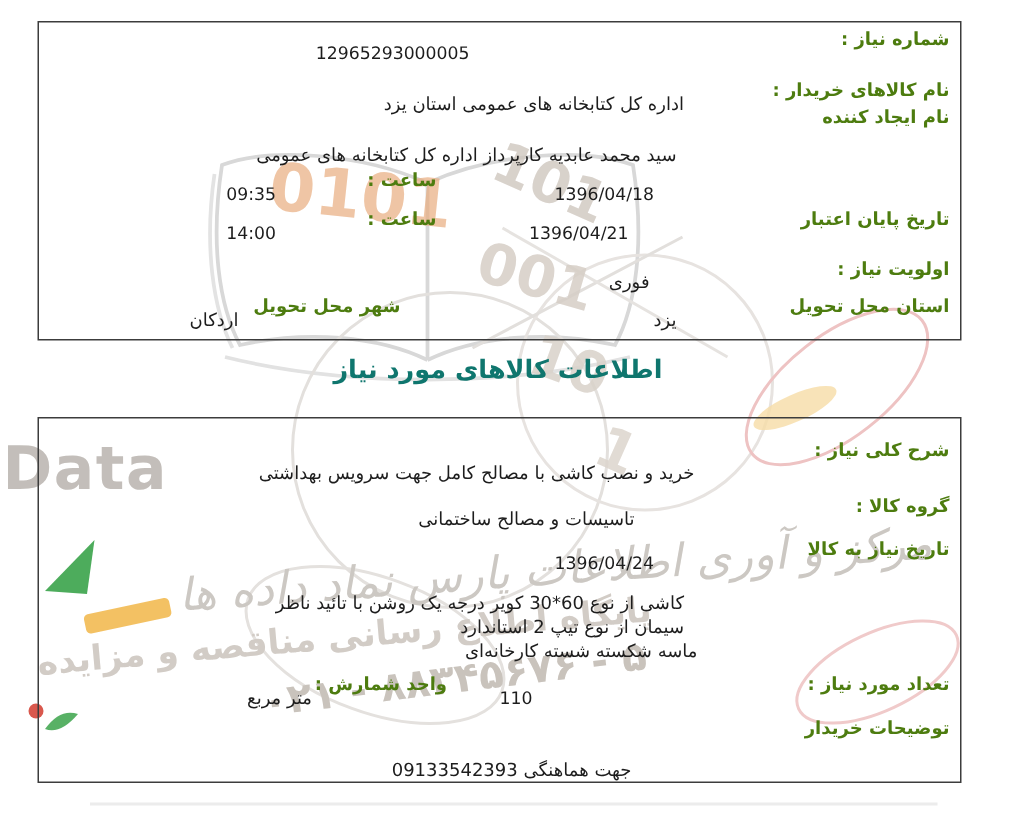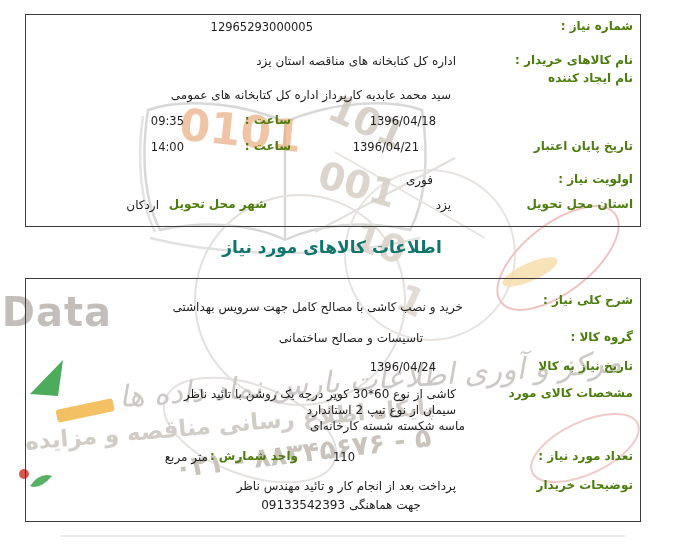--- a/index.html
+++ b/index.html
@@ -3,21 +3,21 @@
 <meta charset="utf-8">
 <style>
   html,body{margin:0;padding:0;background:#ffffff;}
   body{width:688px;height:546px;font-family:"DejaVu Sans", sans-serif;color:#151515;}
   .page{position:relative;width:688px;height:546px;overflow:hidden;background:#ffffff;direction:rtl;}
   .wm{position:absolute;inset:0;z-index:0;}
   .box{position:absolute;border:1px solid #3c3c3c;z-index:2;background:transparent;}
   #box1{left:25px;top:14px;width:614px;height:211px;}
   #box2{left:25px;top:278px;width:614px;height:242px;}
   .label{position:absolute;font-weight:bold;font-size:12px;white-space:nowrap;color:#4d7c0f;}
-  .value{position:absolute;font-size:12px;white-space:nowrap;color:#1d1d1d;}
+  .value{position:absolute;font-size:12px;white-space:nowrap;color:#1d1d1d;margin-top:8px;}
   .num{font-size:11.5px;direction:ltr;unicode-bidi:embed;}
   .title{position:absolute;left:25px;top:237px;width:614px;text-align:center;
          font-size:17px;font-weight:bold;z-index:2;color:#0f766e;}
   svg text{font-family:"DejaVu Sans", sans-serif;}
 </style>
 </head>
 <body>
 
 <div class="page">
 
@@ -62,21 +62,21 @@
     <text x="435" y="414" font-size="23" font-weight="bold" fill="#d2ccc6" style="direction:rtl;" text-anchor="start" transform="rotate(-5 435 414)">پایگاه اطلاع رسانی مناقصه و مزایده</text>
     <text x="432" y="446" font-size="27" font-weight="bold" fill="#c9c3bc" style="direction:rtl;" text-anchor="start" transform="rotate(-7 432 446)">۵ - ۸۸۳۴۵۶۷۶ - ۰۲۱</text>
     <line x1="60" y1="536" x2="625" y2="536" stroke="#ececec" stroke-width="2"></line>
   </svg>
 
   <div class="box" id="box1">
     <span class="label" style="top:4px;right:7px">شماره نیاز :</span>
     <span class="value num" style="top:5px;right:327px">12965293000005</span>
 
     <span class="label" style="top:38px;right:7px">نام کالاهای خریدار :</span>
-    <span class="value" style="top:39px;right:184px">اداره کل کتابخانه های مناقصه استان یزد</span>
+    <span class="value" style="top:39px;right:184px">اداره کل کتابخانه های عمومی استان یزد</span>
 
     <span class="label" style="top:56px;right:7px">نام ایجاد کننده</span>
     <span class="value" style="top:73px;right:189px">سید محمد عابدیه کارپرداز اداره کل کتابخانه های عمومی</span>
 
     <span class="value num" style="top:99px;right:204px">1396/04/18</span>
     <span class="label" style="top:98px;right:349px">ساعت :</span>
     <span class="value num" style="top:99px;right:456px">09:35</span>
 
     <span class="label" style="top:124px;right:7px">تاریخ پایان اعتبار</span>
     <span class="value num" style="top:125px;right:221px">1396/04/21</span>
@@ -97,28 +97,26 @@
   <div class="box" id="box2">
     <span class="label" style="top:14px;right:7px">شرح کلی نیاز :</span>
     <span class="value" style="top:21px;right:177px">خرید و نصب کاشی با مصالح کامل جهت سرویس بهداشتی</span>
 
     <span class="label" style="top:51px;right:7px">گروه کالا :</span>
     <span class="value" style="top:52px;right:217px">تاسیسات و مصالح ساختمانی</span>
 
     <span class="label" style="top:80px;right:7px">تاریخ نیاز به کالا</span>
     <span class="value num" style="top:81px;right:204px">1396/04/24</span>
 
-    <span class="label" style="top:107px;right:7px">مشخصات کالای مورد</span>
     <span class="value" style="top:108px;right:184px">کاشی از نوع ‎30*60‎ کویر درجه یک روشن با تائید ناظر</span>
     <span class="value" style="top:124px;right:184px">سیمان از نوع تیپ 2 استاندارد</span>
     <span class="value" style="top:140px;right:175px">ماسه شکسته شسته کارخانه‌ای</span>
 
     <span class="label" style="top:170px;right:7px">تعداد مورد نیاز :</span>
     <span class="value num" style="top:171px;right:285px">110</span>
     <span class="label" style="top:170px;right:342px">واحد شمارش :</span>
     <span class="value" style="top:171px;right:432px">متر مربع</span>
 
     <span class="label" style="top:199px;right:7px">توضیحات خریدار</span>
-    <span class="value" style="top:200px;right:184px">پرداخت بعد از انجام کار و تائید مهندس ناظر</span>
     <span class="value" style="top:219px;right:219px">جهت هماهنگی 09133542393</span>
   </div>
 
 </div>
 
 </body></html>

